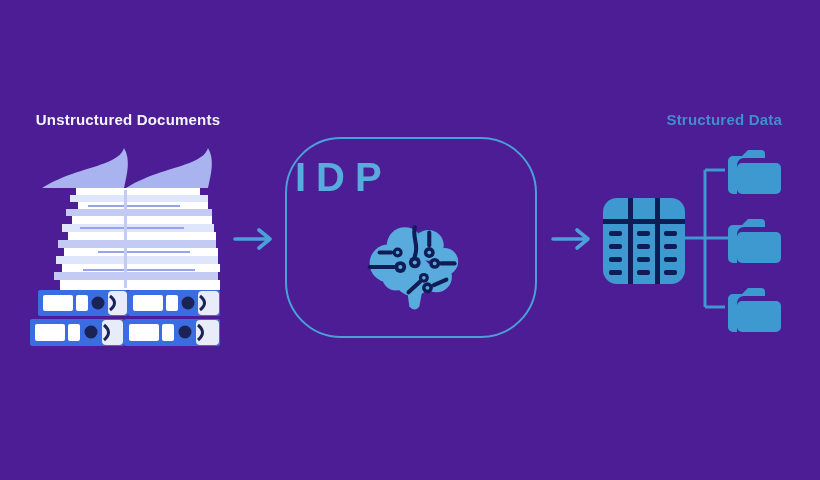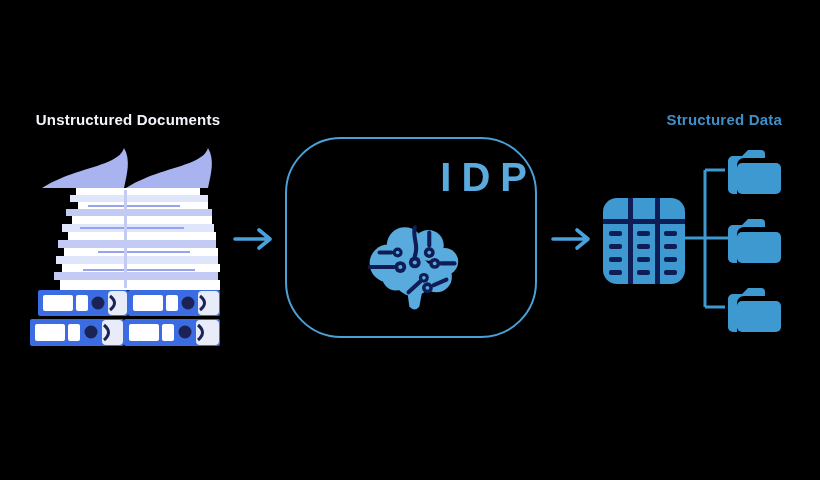--- a/index.html
+++ b/index.html
@@ -1,28 +1,28 @@
 <!DOCTYPE html>
 <html><head>
 <meta charset="utf-8">
 <style>
   html,body{margin:0;padding:0;}
   body{font-family:"Liberation Sans",sans-serif;background:#0e1d56;}
-  .stage{position:relative;width:820px;height:480px;background:#000000;overflow:hidden;}
+  .stage{position:relative;width:820px;height:480px;background:#4c1d95;overflow:hidden;}
   .node-label{position:absolute;font-size:15px;font-weight:bold;text-align:center;letter-spacing:.2px;}
   .label-left{left:18px;top:111px;width:220px;color:#f2f4fa;}
   .label-right{left:602px;top:111px;width:180px;color:#3f8fc9;text-align:right;}
   .illus{position:absolute;display:block;}
   .paper-stack{left:28px;top:142px;}
   .arrow{position:absolute;display:block;}
   .arrow-1{left:232px;top:227px;}
   .arrow-2{left:550px;top:227px;}
   .idp-box{position:absolute;left:285px;top:137px;width:252px;height:201px;
            border:2px solid #4aa0d8;border-radius:56px;box-sizing:border-box;}
-  .idp-title{position:absolute;left:285px;top:155px;width:252px;text-align:right;
+  .idp-title{position:absolute;left:285px;top:155px;width:252px;text-align:left;
              font-size:40px;font-weight:bold;letter-spacing:10px;text-indent:10px;color:#5aabdd;}
   .brain{left:363px;top:220px;}
   .structured{left:598px;top:140px;}
 </style>
 </head>
 <body>
 
 <div class="stage">
 
   <div class="node-label label-left">Unstructured Documents</div>

